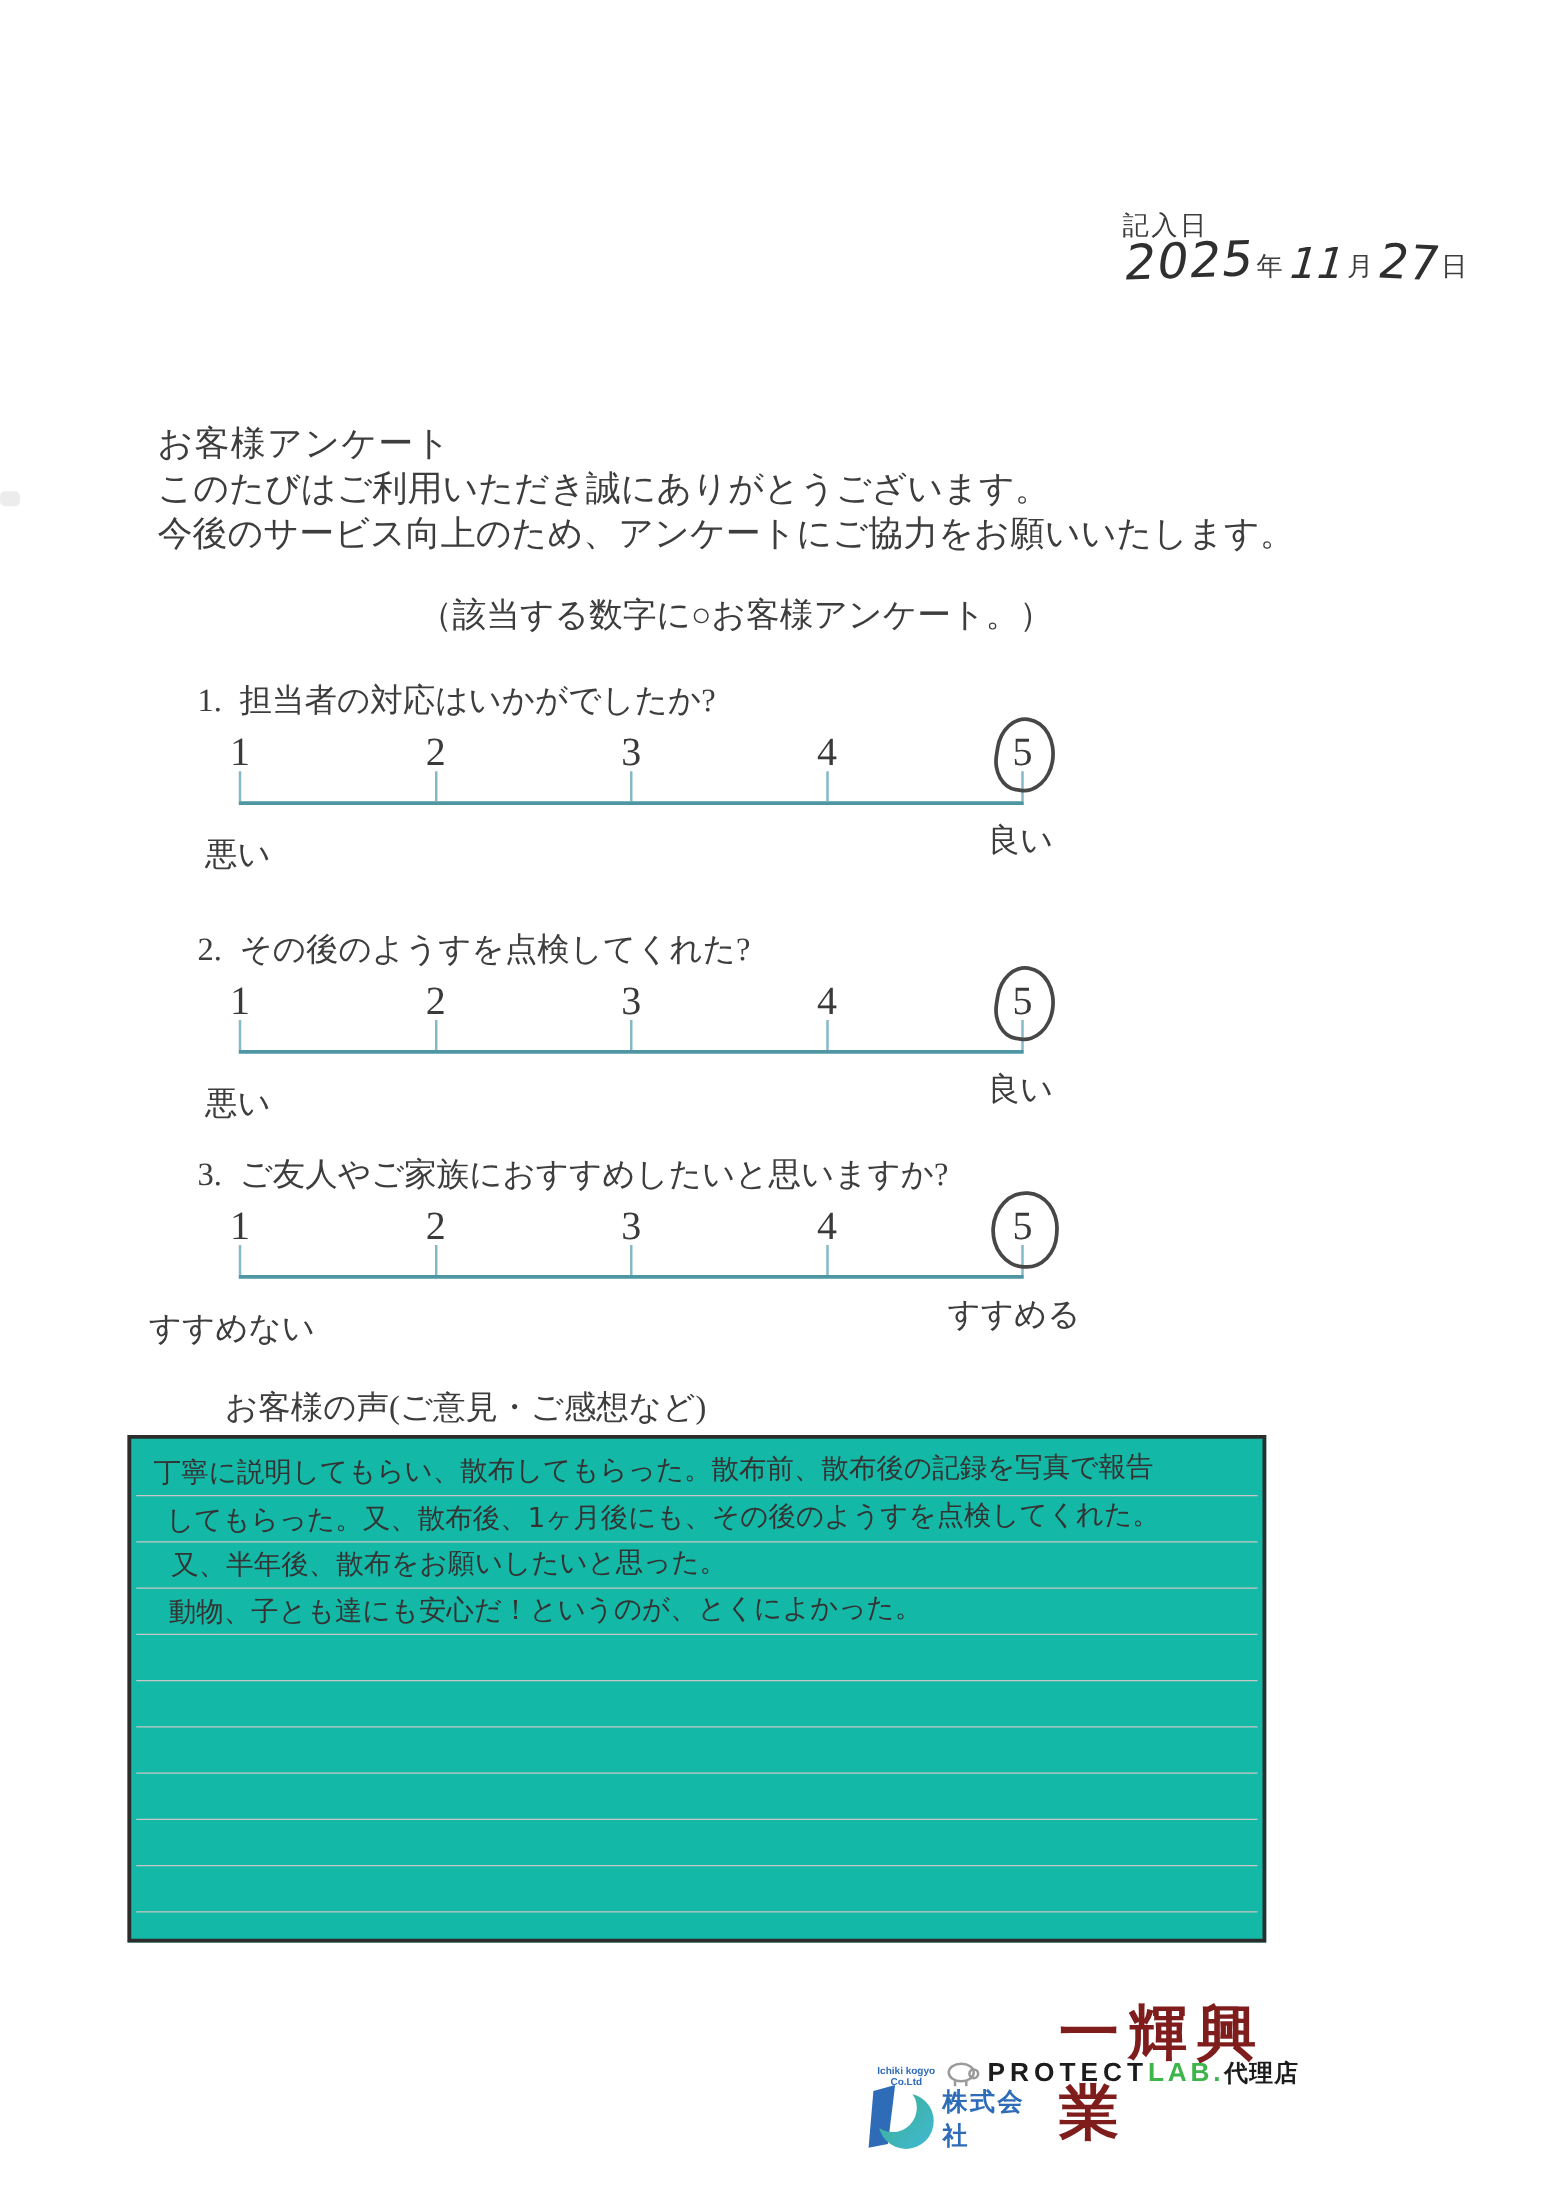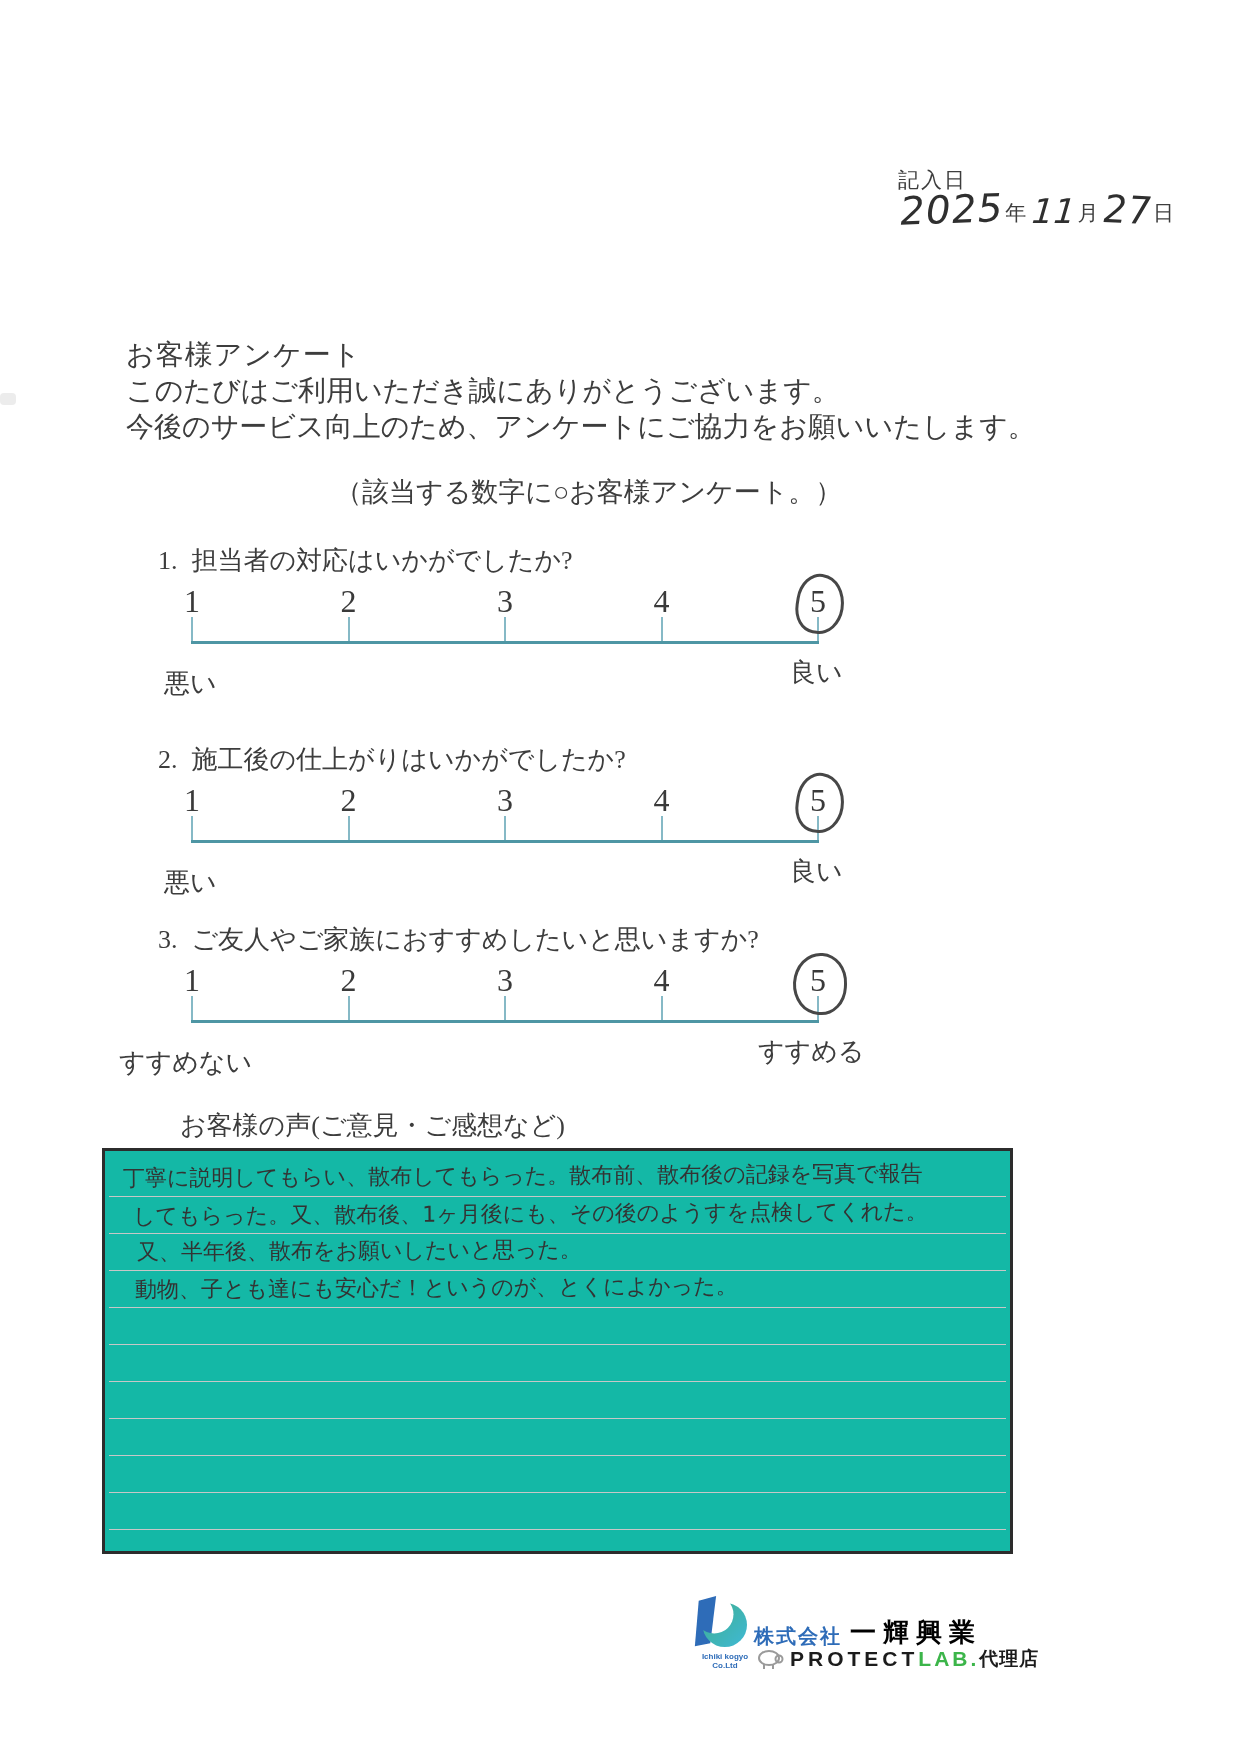--- a/index.html
+++ b/index.html
@@ -49,21 +49,21 @@
   .fb-l1{left:18px;top:10px;}
   .fb-l2{left:28px;top:48px;}
   .fb-l3{left:32px;top:85px;}
   .fb-l4{left:30px;top:122px;}
 
   
   .logo{position:absolute;left:690px;top:1594px;width:370px;height:86px;}
   .logo-row1{position:absolute;left:0;top:0;display:flex;align-items:flex-end;}
   .mark{flex:0 0 auto;}
   .co-prefix{font-size:20px;font-weight:bold;color:#2e6cb8;margin-left:6px;letter-spacing:2px;}
-  .co-name{font-size:26px;font-weight:bold;color:#000000;margin-left:8px;letter-spacing:7px;
+  .co-name{font-size:48px;font-weight:bold;color:#7f1d1d;margin-left:8px;letter-spacing:7px;
            font-family:"Liberation Serif","DejaVu Serif",serif;}
   .co-en{position:absolute;left:0;top:58px;width:70px;font-size:8px;color:#2e6cb8;
          font-family:"Liberation Sans","DejaVu Sans",sans-serif;font-weight:bold;text-align:center;}
   .logo-row2{position:absolute;left:66px;top:52px;display:flex;align-items:center;}
   .brand-main{font-size:21px;font-weight:bold;color:#1c1c1c;letter-spacing:4px;margin-left:6px;
               font-family:"Liberation Sans","DejaVu Sans",sans-serif;}
   .brand-accent{font-size:21px;font-weight:bold;color:#3cb54a;letter-spacing:3px;
               font-family:"Liberation Sans","DejaVu Sans",sans-serif;}
   .brand-suffix{font-size:19px;font-weight:bold;color:#1c1c1c;letter-spacing:1px;}
 
@@ -108,21 +108,21 @@
       <span class="tick n5"></span>
       <span class="rail"></span>
       <span class="circle"></span>
     </div>
     <div class="lab-left">悪い</div>
     <div class="lab-right">良い</div>
   </div>
 
   <div class="question q2">
     <div class="q-title">
-      <span class="q-no">2.</span><span>施工後の仕上がりはいかがでしたか?</span>
+      <span class="q-no">2.</span><span>その後のようすを点検してくれた?</span>
     </div>
     <div class="scale">
       <span class="num n1">1</span>
       <span class="num n2">2</span>
       <span class="num n3">3</span>
       <span class="num n4">4</span>
       <span class="num n5">5</span>
       <span class="tick n1"></span>
       <span class="tick n2"></span>
       <span class="tick n3"></span>

